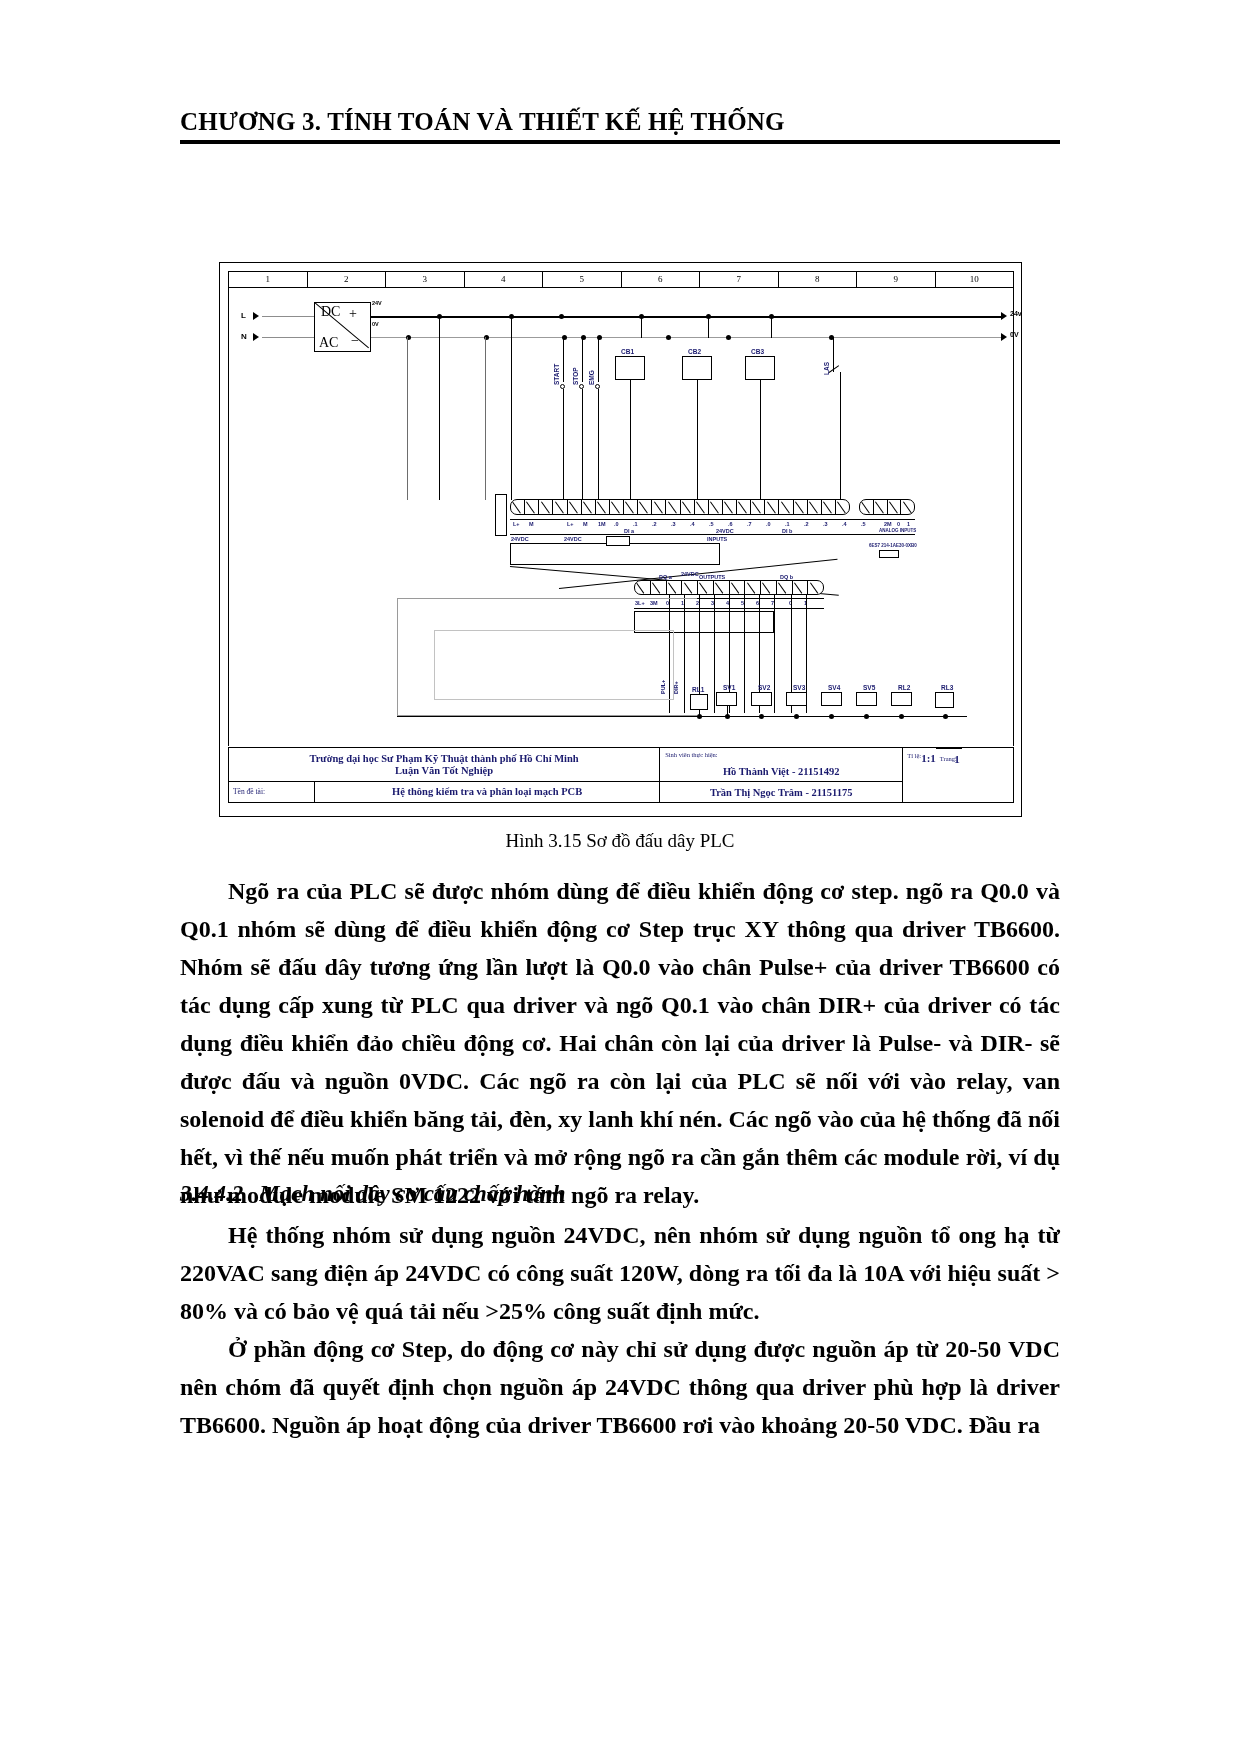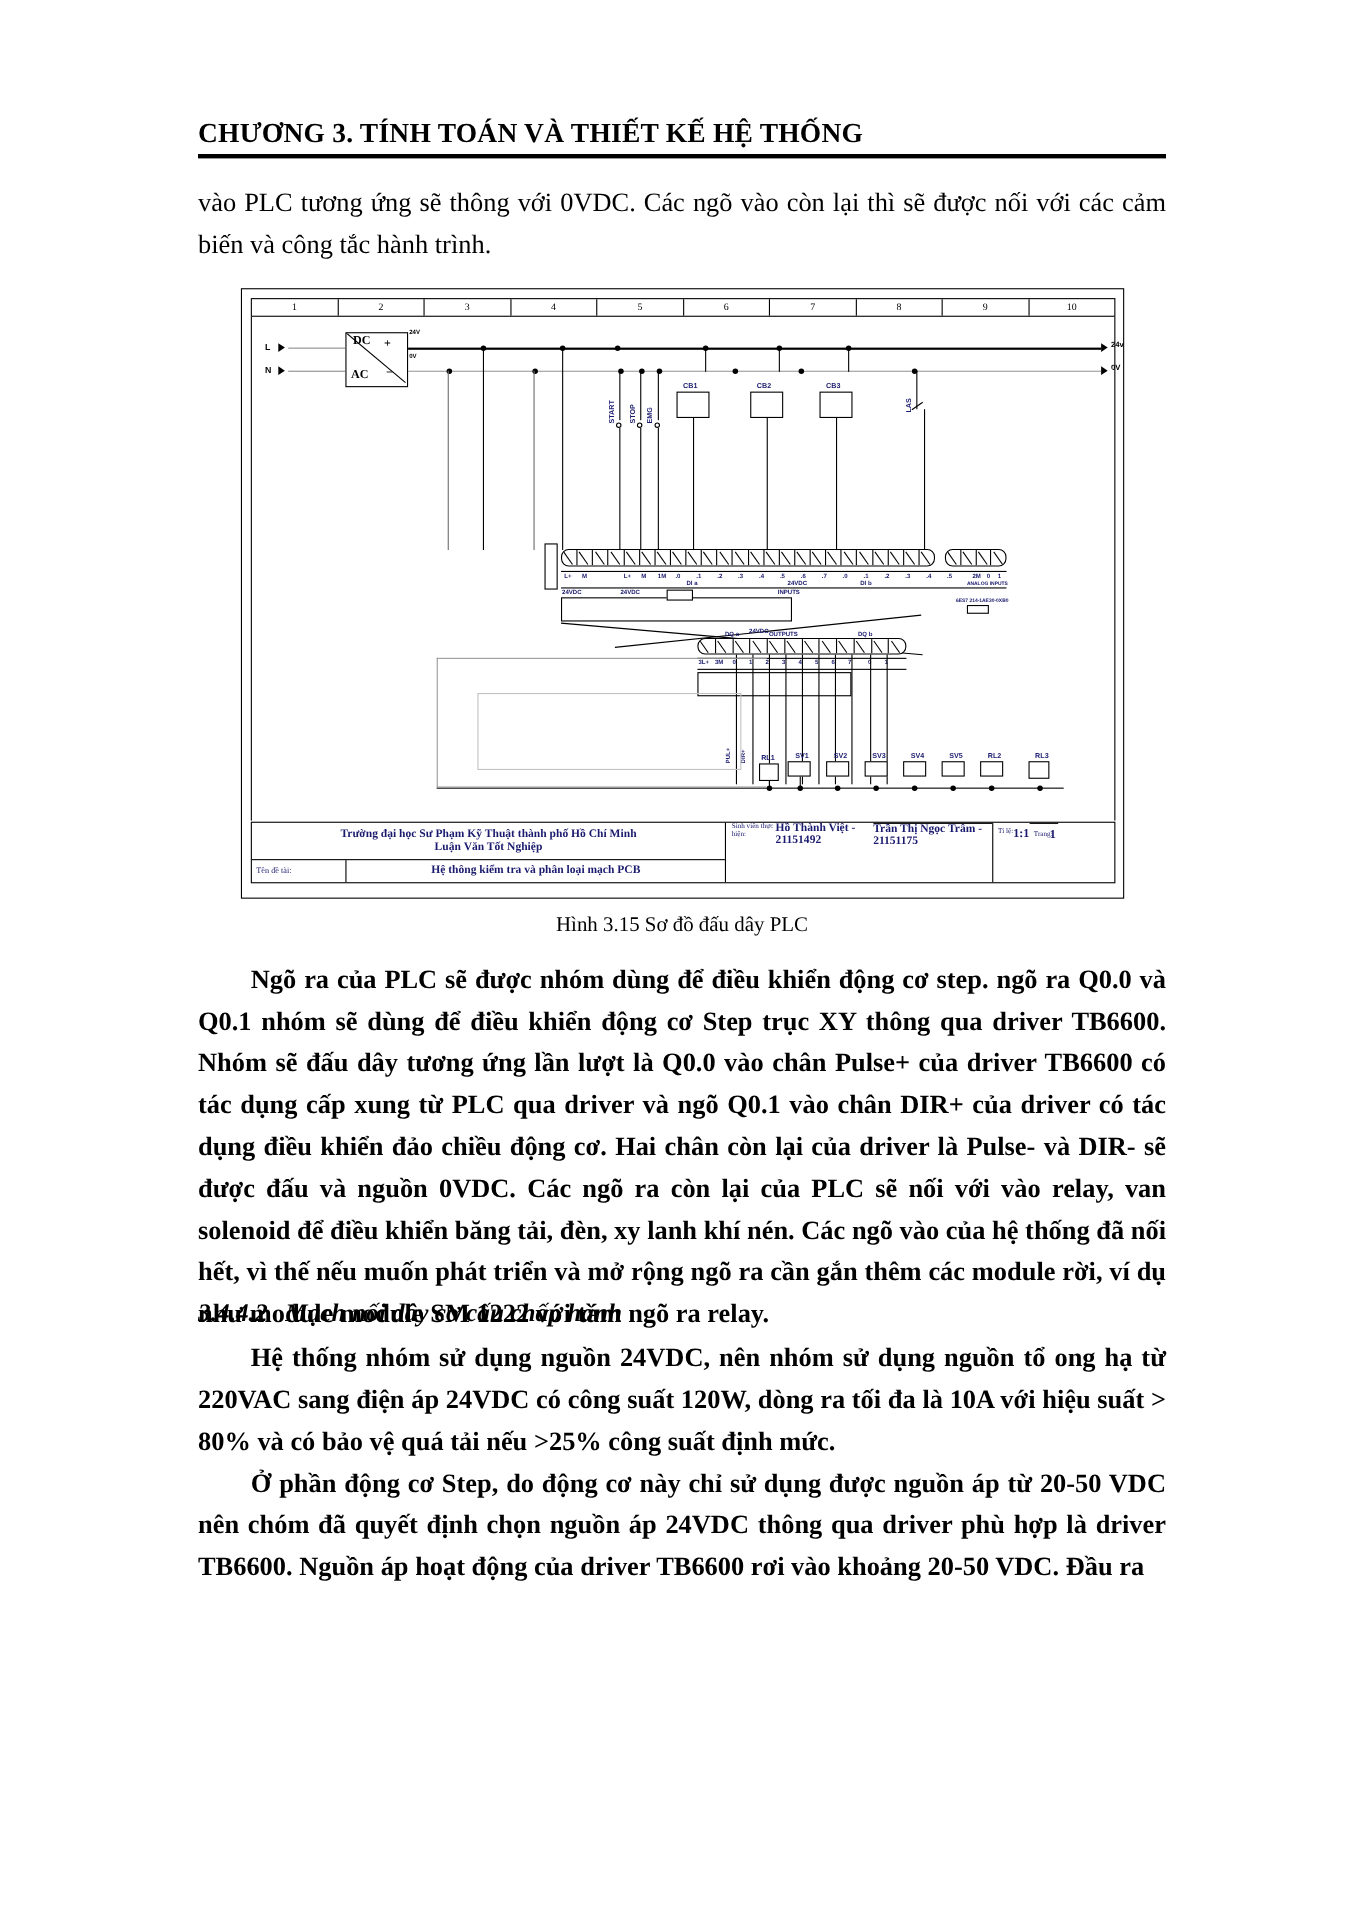--- a/index.html
+++ b/index.html
@@ -159,21 +159,21 @@
   }
   .psu .diag:after {
     content:"";
     position:absolute;
     left:-10%; top:-10%;
     width:140%; height:0;
     border-top:1.2px solid #000;
     transform:rotate(40deg);
     transform-origin:left top;
   }
-  .psu-t { position:absolute; font-size:11px; font-family:"Liberation Serif",serif;font-weight:bold; }
+  .psu-t { position:absolute; font-size:14px; font-family:"Liberation Serif",serif; }
 
   
   .strip {
     position:absolute;
     border:1.2px solid #000;
     background:#fff;
     box-sizing:border-box;
     border-radius:7px;
     display:flex;
     overflow:hidden;
@@ -240,21 +240,21 @@
   .titleblock {
     position:absolute;
     left:8px; top:484px;
     width:786px; height:56px;
     border:1.5px solid #000;
     box-sizing:border-box;
     display:flex;
     font-family:"Liberation Serif", serif;
   }
   .tb-left   { width:55%; border-right:1.5px solid #000; box-sizing:border-box; display:flex; flex-direction:column;}
-  .tb-mid    { width:31%; border-right:1.5px solid #000; box-sizing:border-box; display:flex; flex-direction:row;}
+  .tb-mid    { width:31%; border-right:1.5px solid #000; box-sizing:border-box; display:flex; flex-direction:column;}
   .tb-right  { width:14%; box-sizing:border-box; display:flex; flex-direction:row;}
 
   .tb-left .r1 { height:62%; display:flex; flex-direction:column; align-items:center; justify-content:center; border-bottom:1.5px solid #000;}
   .tb-left .r2 { height:38%; display:flex; align-items:center; }
   .tb-left .r2 .cap { width:20%; font-size:7.5px; color:#1a1a6e; padding-left:4px; border-right:1.5px solid #000; height:100%; display:flex; align-items:center; box-sizing:border-box;}
   .tb-left .r2 .val { flex:1; text-align:center; font-weight:bold; font-size:10.5px; color:#1a1a6e; }
 
   .tb-mid .m1 { height:26%; font-size:6.5px; color:#1a1a6e; padding-left:5px; display:flex; align-items:center; border-bottom:0; }
   .tb-mid .m2 { height:37%; display:flex; align-items:center; justify-content:center; font-weight:bold; font-size:10.5px; color:#1a1a6e;}
   .tb-mid .m3 { height:37%; display:flex; align-items:center; justify-content:center; font-weight:bold; font-size:10.5px; color:#1a1a6e; border-top:1.2px solid #000;}
@@ -277,21 +277,20 @@
 </head>
 <body>
 
 <div class="page">
 
   <div class="header">
     <div class="header-title">CHƯƠNG 3. TÍNH TOÁN VÀ THIẾT KẾ HỆ THỐNG</div>
     <div class="header-rule"></div>
   </div>
 
-  <div class="body-text p1">vào PLC tương ứng sẽ thông với 0VDC. Các ngõ vào còn lại thì sẽ được nối với các cảm biến và công tắc hành trình.</div>
 
   <div class="figure">
 
     <div class="ruler">
       <div>1</div>
       <div>2</div>
       <div>3</div>
       <div>4</div>
       <div>5</div>
       <div>6</div>

